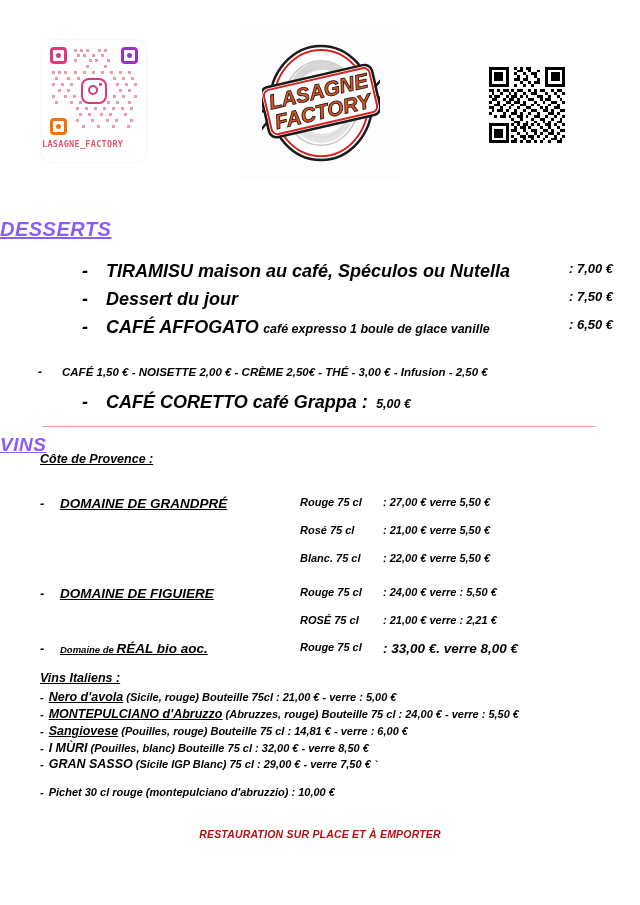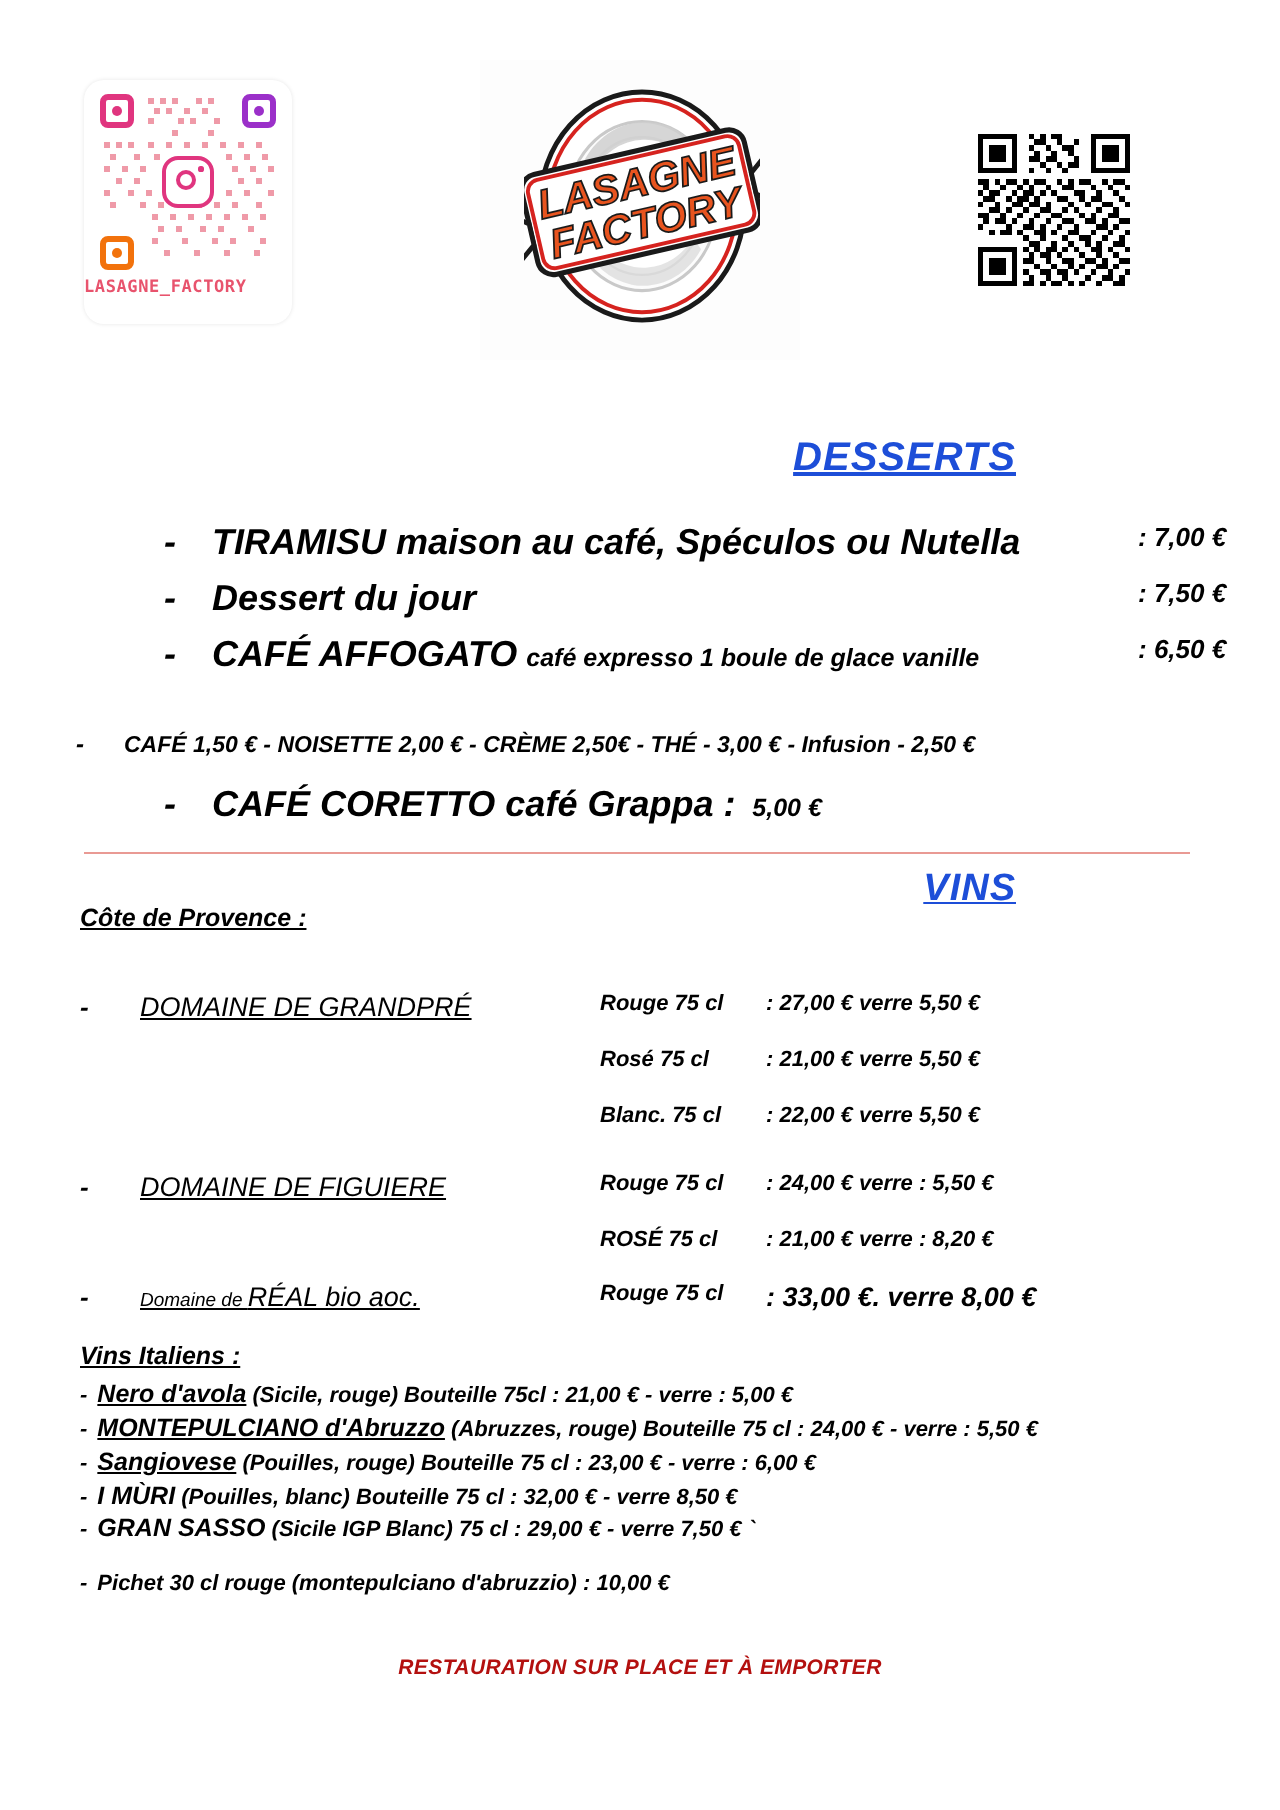--- a/index.html
+++ b/index.html
@@ -116,22 +116,22 @@
   .qr-right {
     position: absolute;
     left: 486px; top: 64px;
     width: 82px; height: 82px;
   }
 
   
   .sec-title {
     position: absolute;
     width: 508px;
-    text-align: right;
-    color: #1d4ed8;
+    text-align: left;
+    color: #8b5cf6;
     font-weight: bold;
     font-style: italic;
     text-decoration: underline;
     letter-spacing: 0.5px;
   }
   #desserts-title { top: 218px; font-size: 20px; }
   #vins-title { top: 434px; font-size: 19px; }
 
   .divider {
     position: absolute;
@@ -205,25 +205,24 @@
   }
   .v-dash {
     position: absolute;
     left: 2px;
     font-weight: bold;
     font-size: 13px;
   }
   .v-name {
     position: absolute;
     left: 22px;
-    font-weight: normal;
+    font-weight: bold;
     font-style: italic;
     font-size: 13.5px;
     text-decoration: underline;
-    margin-left: 10px;
   }
   .v-name .pre {
     font-size: 9.5px;
   }
   .v-type {
     position: absolute;
     left: 262px;
     font-style: italic;
     font-weight: bold;
     font-size: 11px;
@@ -624,21 +623,21 @@
 
 <div class="v-row" style="top:586px;">
   <span class="v-dash">-</span>
   <span class="v-name">DOMAINE DE FIGUIERE</span>
   <span class="v-type">Rouge 75 cl</span>
   <span class="v-price">: 24,00 € verre : 5,50 €</span>
 </div>
 
 <div class="v-row" style="top:614px;">
   <span class="v-type">ROSÉ 75 cl</span>
-  <span class="v-price">: 21,00 € verre : 8,20 €</span>
+  <span class="v-price">: 21,00 € verre : 2,21 €</span>
 </div>
 
 <div class="v-row big" style="top:641px;">
   <span class="v-dash">-</span>
   <span class="v-name">
     <span class="pre">Domaine de </span><span>RÉAL bio aoc.</span>
   </span>
   <span class="v-type">Rouge 75 cl</span>
   <span class="v-price">: 33,00 €. verre 8,00 €</span>
 </div>
@@ -647,21 +646,21 @@
 
 <div class="it-row" style="top:690px;">
   <span class="dash">-</span><span class="nm">Nero d'avola</span><span class="rest"> (Sicile, rouge) Bouteille 75cl : 21,00 € - verre : 5,00 €</span>
 </div>
 
 <div class="it-row" style="top:707px;">
   <span class="dash">-</span><span class="nm">MONTEPULCIANO d'Abruzzo</span><span class="rest"> (Abruzzes, rouge) Bouteille 75 cl : 24,00 € - verre : 5,50 €</span>
 </div>
 
 <div class="it-row" style="top:724px;">
-  <span class="dash">-</span><span class="nm">Sangiovese</span><span class="rest"> (Pouilles, rouge) Bouteille 75 cl : 23,00 € - verre : 6,00 €</span>
+  <span class="dash">-</span><span class="nm">Sangiovese</span><span class="rest"> (Pouilles, rouge) Bouteille 75 cl : 14,81 € - verre : 6,00 €</span>
 </div>
 
 <div class="it-row" style="top:741px;">
   <span class="dash">-</span><span class="nm no-ul">I MÙRI</span><span class="rest"> (Pouilles, blanc) Bouteille 75 cl : 32,00 € - verre 8,50 €</span>
 </div>
 
 <div class="it-row" style="top:757px;">
   <span class="dash">-</span><span class="nm no-ul">GRAN SASSO</span><span class="rest"> (Sicile IGP Blanc) 75 cl : 29,00 € - verre 7,50 € `</span>
 </div>
 

